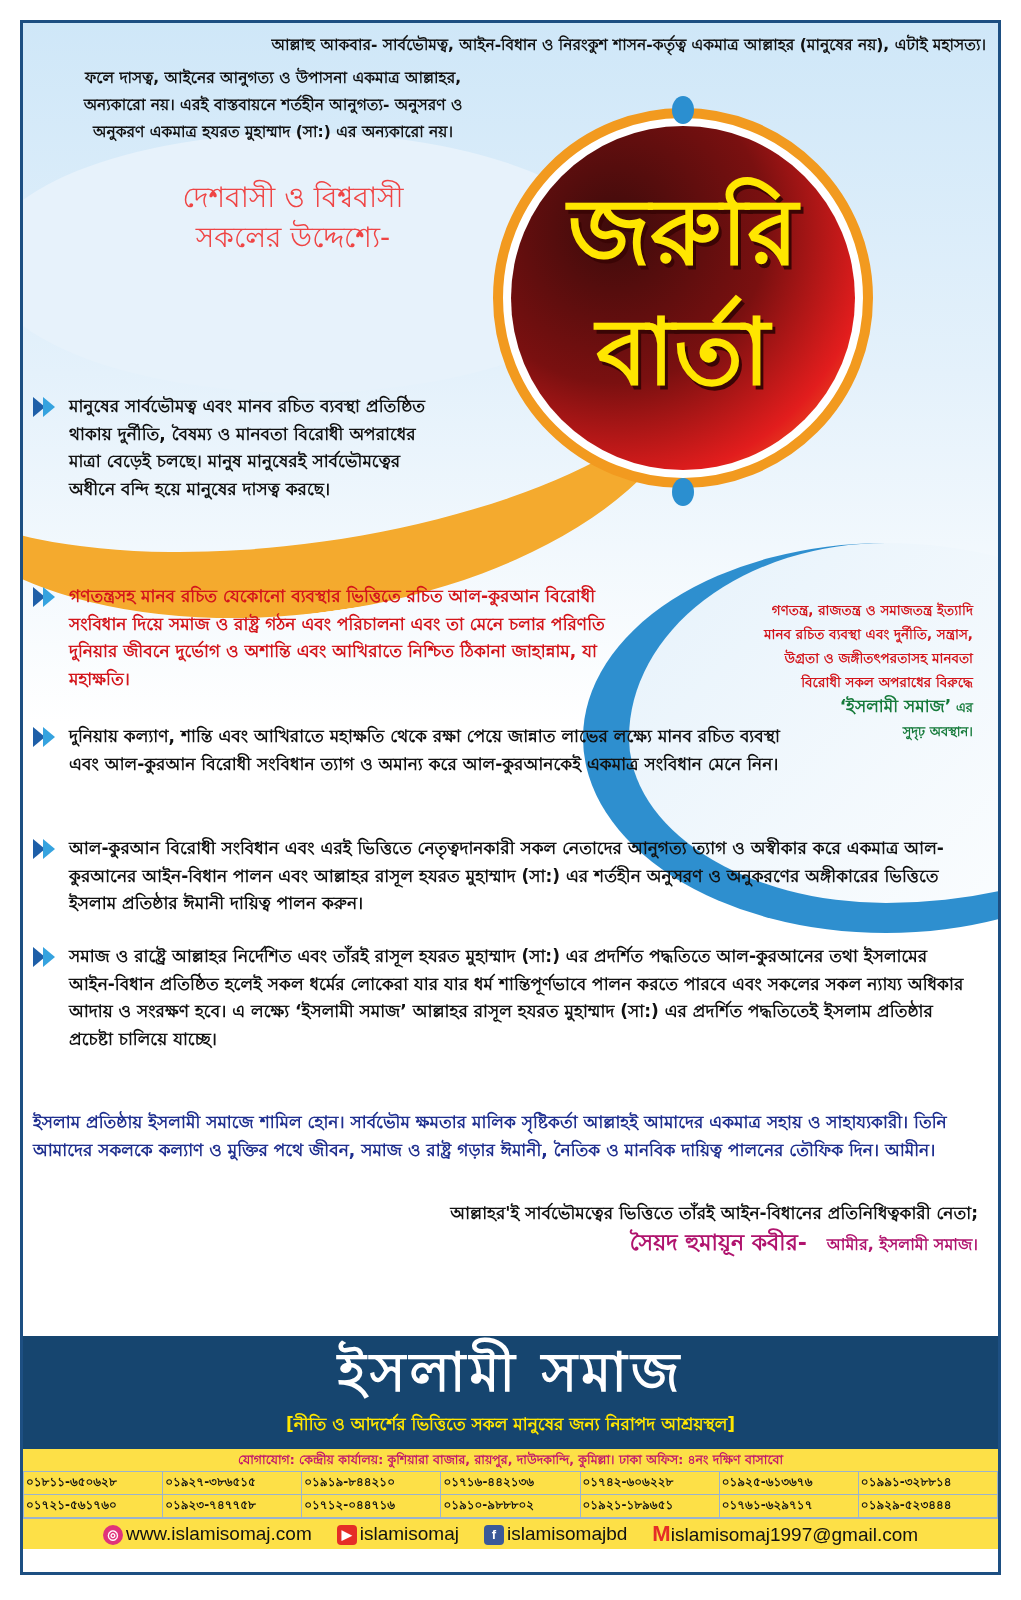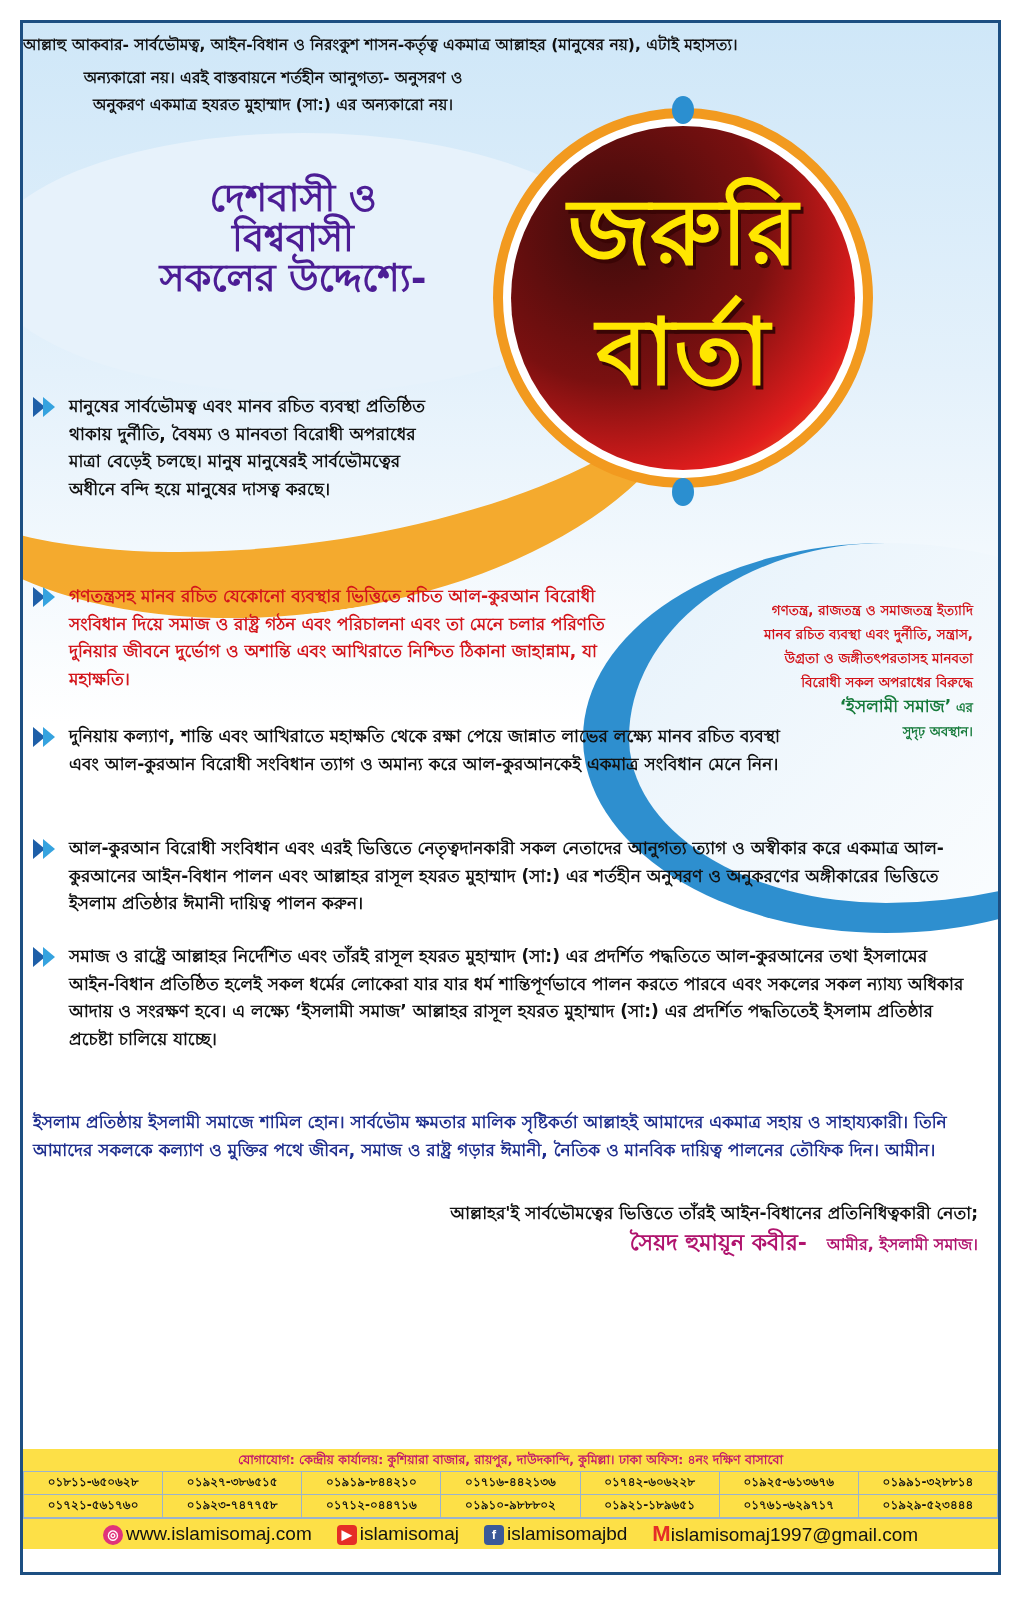--- a/index.html
+++ b/index.html
@@ -11,24 +11,24 @@
             background: linear-gradient(180deg, #cfe7f8 0%, #e4f1fb 50%, #ffffff 100%); }
   .swoosh-orange { position: absolute; left: -120px; top: 160px; width: 800px; height: 360px;
                    border-radius: 50%; border-bottom: 70px solid #f5a623;
                    transform: rotate(-8deg); opacity: 0.95; }
   .swoosh-white { position: absolute; left: -40px; top: 110px; width: 640px; height: 260px;
                   border-radius: 50%; background: #e7f2fb; }
   .swoosh-blue { position: absolute; left: 560px; top: 520px; width: 560px; height: 360px;
                  border-radius: 50%; border-left: 46px solid #2e8fcf; border-bottom: 30px solid #2e8fcf;
                  background: linear-gradient(135deg, #e6f2fb, #ffffff); }
   .intro { position: absolute; left: 0; top: 10px; width: 100%; font-size: 15.5px; font-weight: bold; }
-  .intro .l1 { text-align: left; padding: 0 0; }
+  .intro .l1 { text-align: right; padding: 0 12px; }
   .intro .lsub { width: 500px; text-align: center; margin-top: 6px; line-height: 27px; }
   .greeting { position: absolute; left: 120px; top: 155px; width: 300px; text-align: center;
-              color: #4c1d95; font-weight: bold; font-size: 38px; line-height: 40px; }
+              color: #ef4444; font-weight: normal; font-size: 28px; line-height: 40px; }
   .circle-outer { position: absolute; left: 470px; top: 85px; width: 380px; height: 380px;
                   border-radius: 50%; background: #ffffff; border: 10px solid #f29a1f; box-sizing: border-box; }
   .circle-inner { position: absolute; left: 488px; top: 103px; width: 344px; height: 344px; border-radius: 50%;
                   background: radial-gradient(circle at 30% 30%, #3d0b0b 0%, #7a1010 45%, #e21d1d 75%, #f58a22 100%); }
   .dot { position: absolute; width: 22px; height: 28px; border-radius: 50%; background: #2b8fd0; }
   .headline { position: absolute; left: 488px; top: 150px; width: 344px; text-align: center;
               color: #ffe600; font-weight: bold; font-size: 92px; line-height: 120px;
               text-shadow: 3px 4px 0 #3a0505; }
   .points { position: absolute; left: 10px; width: 940px; font-size: 17px; font-weight: bold; line-height: 27.5px; }
   .point { position: relative; padding-left: 36px; }
@@ -51,38 +51,39 @@
   .sign { position: absolute; right: 20px; top: 1175px; text-align: right; font-weight: bold;
           font-size: 17px; line-height: 30px; }
   .sign .name { color: #b0146e; font-size: 22px; }
   .sign .role { color: #b0146e; font-size: 16px; margin-left: 14px; }
   .banner { position: absolute; left: 0; top: 1313px; width: 100%; height: 113px; background: #16456f; text-align: center; }
   .banner .org { color: #ffffff; font-weight: bold; font-size: 54px; line-height: 74px; letter-spacing: 4px; }
   .banner .tag { color: #ffe600; font-weight: bold; font-size: 17px; line-height: 28px; }
   .contact { position: absolute; left: 0; top: 1426px; width: 100%; background: #fde047; }
   .addr { text-align: center; color: #c2186b; font-size: 12.5px; line-height: 22px; font-weight: bold; }
   table.phones { width: 100%; border-collapse: collapse; font-size: 12px; font-weight: bold; }
-  table.phones td { border: 1px solid #9bb3cc; text-align: center; height: 22px; padding: 0 2px; color: #111; }
+  table.phones td { border: 1px solid #9bb3cc; text-align: left; height: 22px; padding: 0 2px; color: #111; }
   .links { display: flex; justify-content: center; align-items: center; gap: 25px; height: 30px;
            font-family: "Liberation Sans", sans-serif; font-size: 19px; color: #111; border-top: 1px solid #9bb3cc; }
   .ico { display: inline-block; width: 20px; height: 20px; border-radius: 4px; color: #fff; font-size: 13px;
          line-height: 20px; text-align: center; font-weight: bold; vertical-align: middle; margin-right: 3px; }
 </style>
 </head>
 <body>
 
 <div class="poster">
   <div class="bg-top"></div>
   <div class="swoosh-orange"></div>
   <div class="swoosh-white"></div>
   <div class="swoosh-blue"></div>
 
   <div class="intro">
     <div class="l1">আল্লাহু আকবার- সার্বভৌমত্ব, আইন-বিধান ও নিরংকুশ শাসন-কর্তৃত্ব একমাত্র আল্লাহর (মানুষের নয়), এটাই মহাসত্য।</div>
     <div class="lsub">
+      <div>ফলে দাসত্ব, আইনের আনুগত্য ও উপাসনা একমাত্র আল্লাহর,</div>
       <div>অন্যকারো নয়। এরই বাস্তবায়নে শর্তহীন আনুগত্য- অনুসরণ ও</div>
       <div>অনুকরণ একমাত্র হযরত মুহাম্মাদ (সা:) এর অন্যকারো নয়।</div>
     </div>
   </div>
 
   <div class="greeting">
     <div>দেশবাসী ও বিশ্ববাসী</div>
     <div>সকলের উদ্দেশ্যে-</div>
   </div>
 
@@ -136,20 +137,24 @@
         </span><span>সমাজ ও রাষ্ট্রে আল্লাহর নির্দেশিত এবং তাঁরই রাসূল হযরত মুহাম্মাদ (সা:) এর প্রদর্শিত পদ্ধতিতে আল-কুরআনের তথা ইসলামের আইন-বিধান প্রতিষ্ঠিত হলেই সকল ধর্মের লোকেরা যার যার ধর্ম শান্তিপূর্ণভাবে পালন করতে পারবে এবং সকলের সকল ন্যায্য অধিকার আদায় ও সংরক্ষণ হবে। এ লক্ষ্যে ‘ইসলামী সমাজ’ আল্লাহর রাসূল হযরত মুহাম্মাদ (সা:) এর প্রদর্শিত পদ্ধতিতেই ইসলাম প্রতিষ্ঠার প্রচেষ্টা চালিয়ে যাচ্ছে।</span></div>
   </div>
 
   <div class="appeal">ইসলাম প্রতিষ্ঠায় ইসলামী সমাজে শামিল হোন। সার্বভৌম ক্ষমতার মালিক সৃষ্টিকর্তা আল্লাহই আমাদের একমাত্র সহায় ও সাহায্যকারী। তিনি আমাদের সকলকে কল্যাণ ও মুক্তির পথে জীবন, সমাজ ও রাষ্ট্র গড়ার ঈমানী, নৈতিক ও মানবিক দায়িত্ব পালনের তৌফিক দিন। আমীন।</div>
 
   <div class="sign">
     <div>আল্লাহর'ই সার্বভৌমত্বের ভিত্তিতে তাঁরই আইন-বিধানের প্রতিনিধিত্বকারী নেতা;</div>
     <div><span class="name">সৈয়দ হুমায়ূন কবীর-</span> <span class="role">আমীর, ইসলামী সমাজ।</span></div>
   </div>
 
+  <div class="banner">
+    <div class="org">ইসলামী সমাজ</div>
+    <div class="tag">[নীতি ও আদর্শের ভিত্তিতে সকল মানুষের জন্য নিরাপদ আশ্রয়স্থল]</div>
+  </div>
 
   <div class="contact">
     <div class="addr">যোগাযোগ: কেন্দ্রীয় কার্যালয়: কুশিয়ারা বাজার, রায়পুর, দাউদকান্দি, কুমিল্লা। ঢাকা অফিস: ৪নং দক্ষিণ বাসাবো</div>
     <table class="phones">
       <tbody>
           <tr>
         <td>০১৮১১-৬৫০৬২৮</td>
         <td>০১৯২৭-৩৮৬৫১৫</td>
         <td>০১৯১৯-৮৪৪২১০</td>
         <td>০১৭১৬-৪৪২১৩৬</td>

